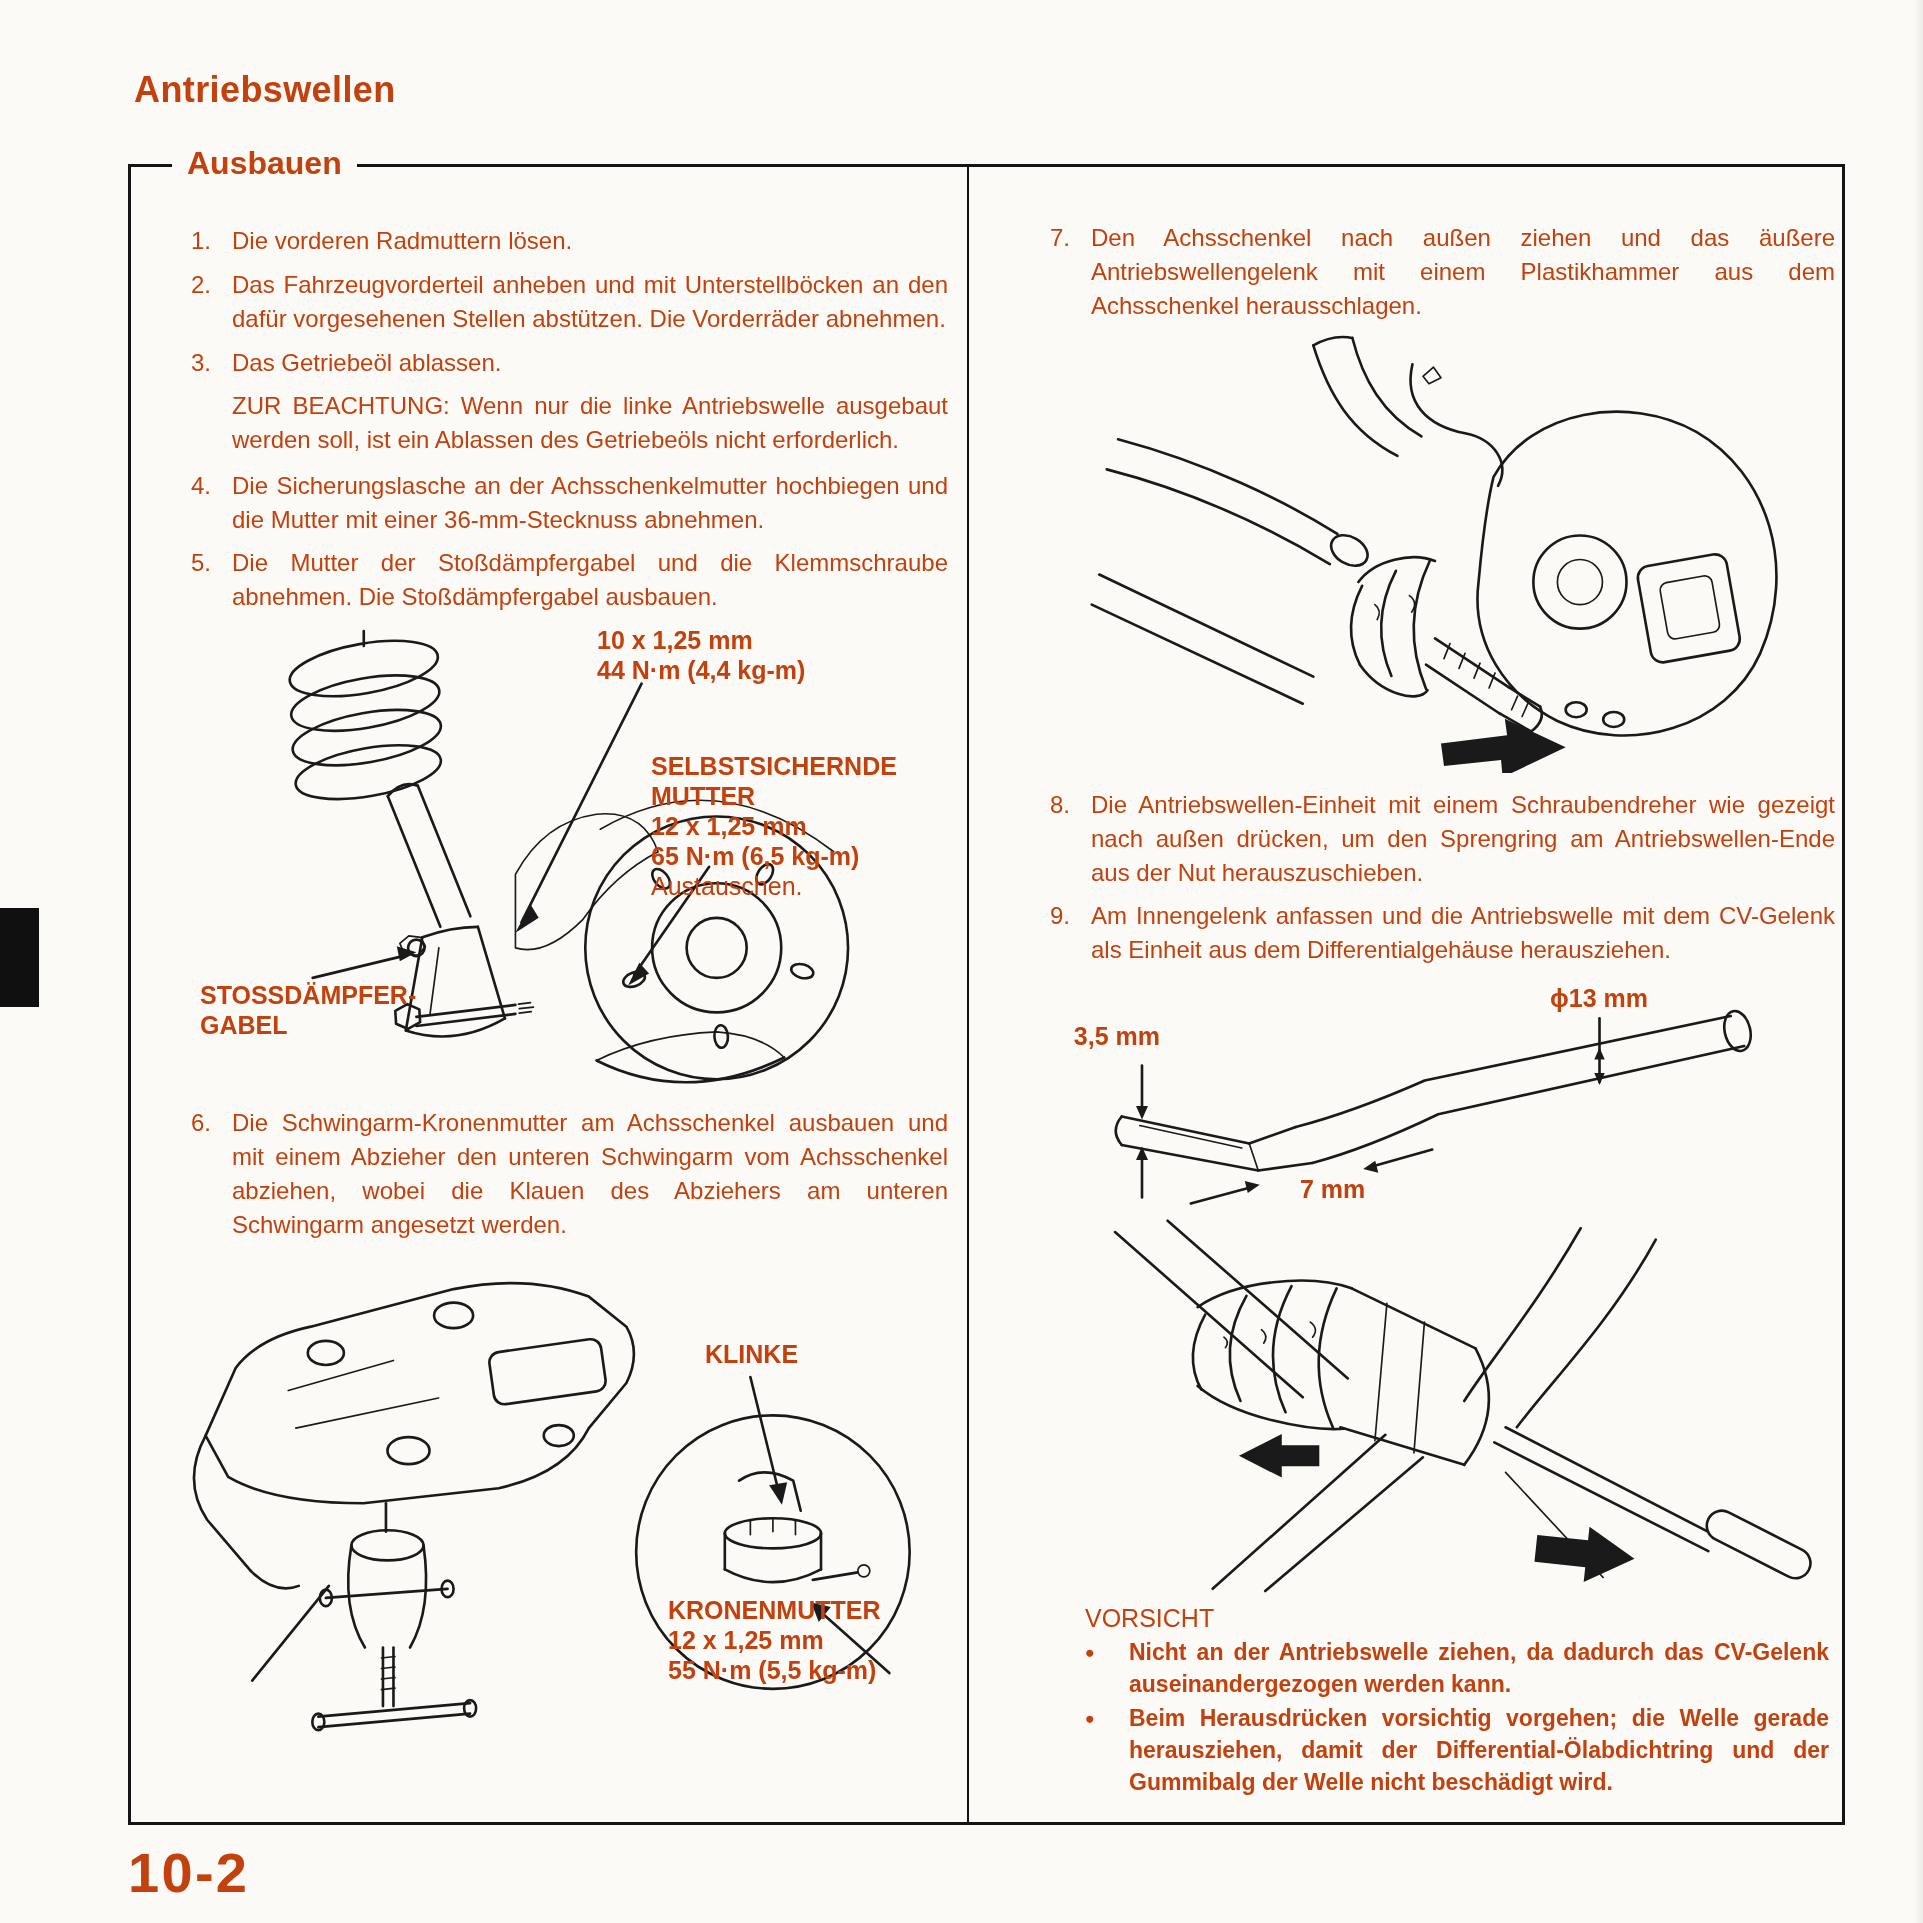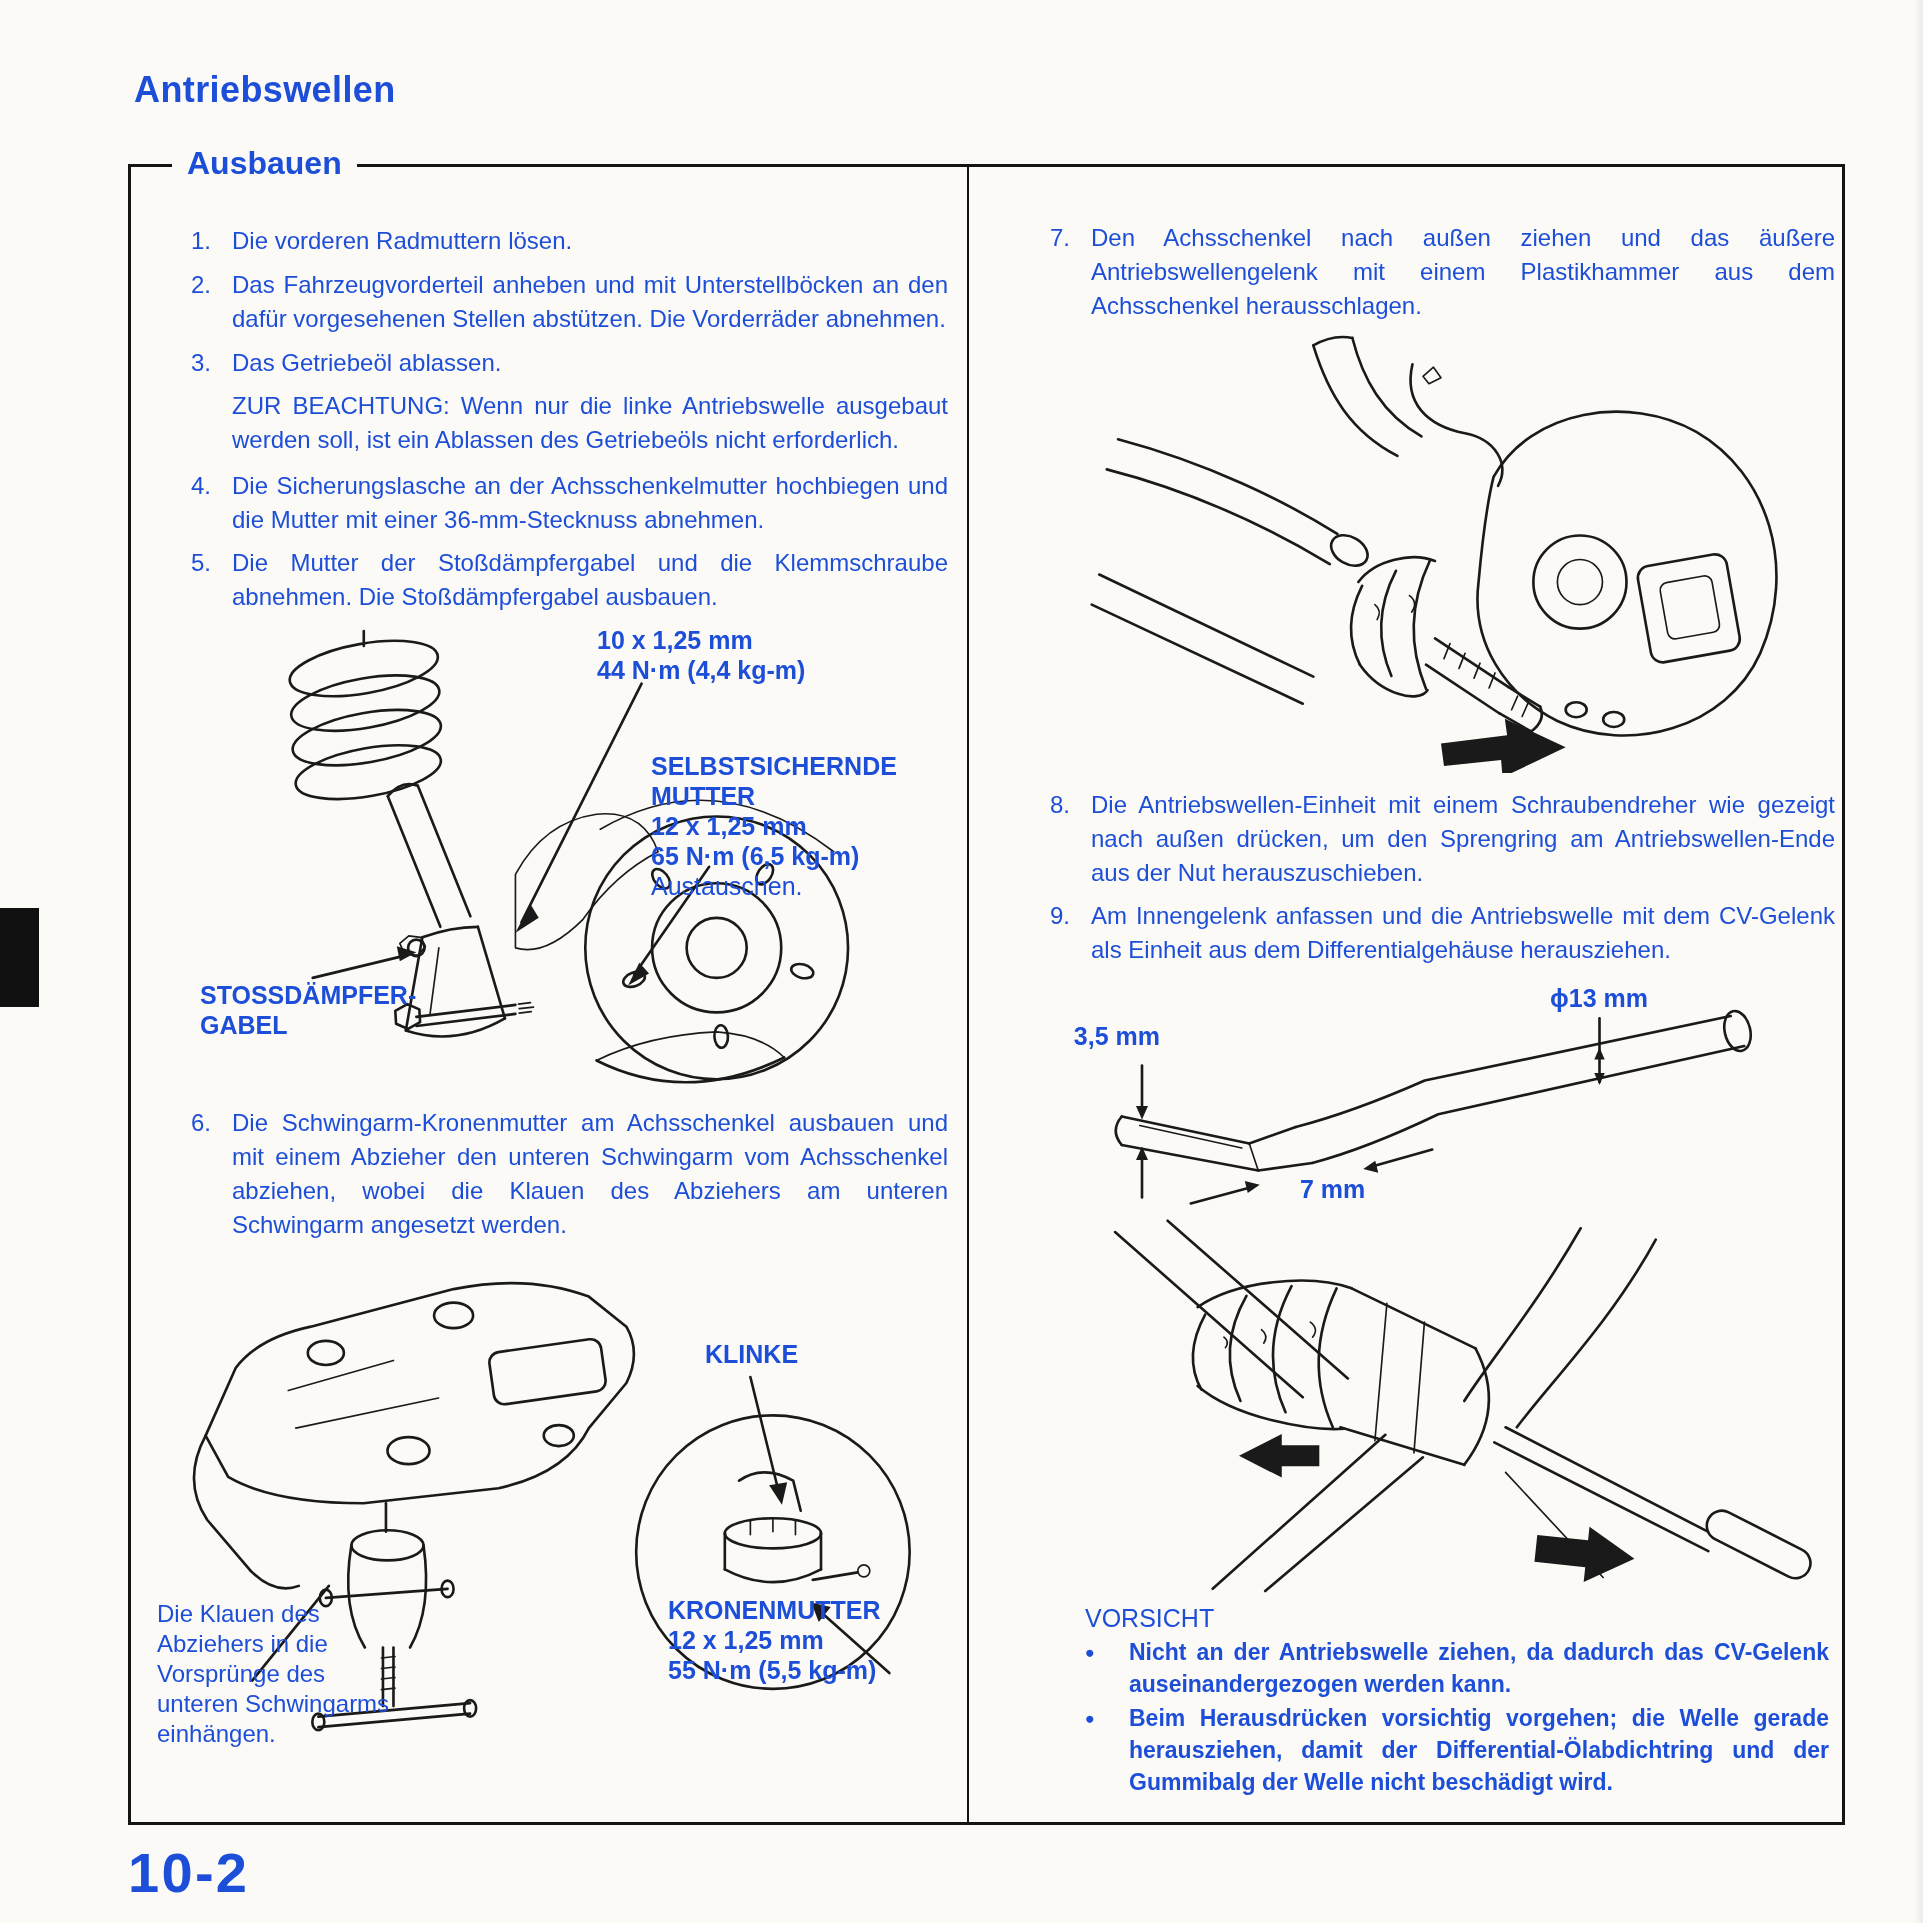--- a/index.html
+++ b/index.html
@@ -1,18 +1,18 @@
 <!DOCTYPE html>
 <html style="font-size:12px"><head>
 <meta charset="utf-8">
 <style>
   html,body{margin:0;padding:0;background:#e8e8e6;}
   .page{
     position:relative;width:1924px;height:1924px;
-    background:#fbfaf7;color:#1d4ed8;
+    background:#fbfaf7;color:#c2410c;
     font-family:"Liberation Sans","DejaVu Sans",sans-serif;
     overflow:hidden;
   }
   .page::after{content:"";position:absolute;right:0;top:0;bottom:0;width:10.5px;
     background:linear-gradient(to right, rgba(0,0,0,0), rgba(0,0,0,0.07));pointer-events:none;}
   .title{
     position:absolute;left:134px;top:69px;margin:0;
     font-size:36px;font-weight:700;letter-spacing:0.4px;
   }
   .edge-tab{position:absolute;left:0;top:908px;width:39px;height:99px;background:#101010;}
@@ -241,25 +241,20 @@
             <polygon points="896,462 922,468 906,488"></polygon>
           </g>
           <g>
             <line x1="254" y1="440" x2="152" y2="566"></line>
           </g>
         </svg>
         <div class="dlabel" style="left:567px;top:84px;">KLINKE</div>
         <div class="dlabel" style="left:530px;top:340px;">KRONENMUTTER
 12 x 1,25 mm
 55 N·m (5,5 kg-m)</div>
-        <div class="dlabel-reg" style="left:19px;top:344px;">Die Klauen des
-Abziehers in die
-Vorsprünge des
-unteren Schwingarms
-einhängen.</div>
       </div>
     </div>
 
     <div class="col-right">
 
       <div class="step">
         <span class="num">7.</span>
         <div class="txt">Den Achsschenkel nach außen ziehen und das äußere Antriebswellengelenk mit einem Plastikhammer aus dem Achsschenkel herausschlagen.</div>
       </div>
 

